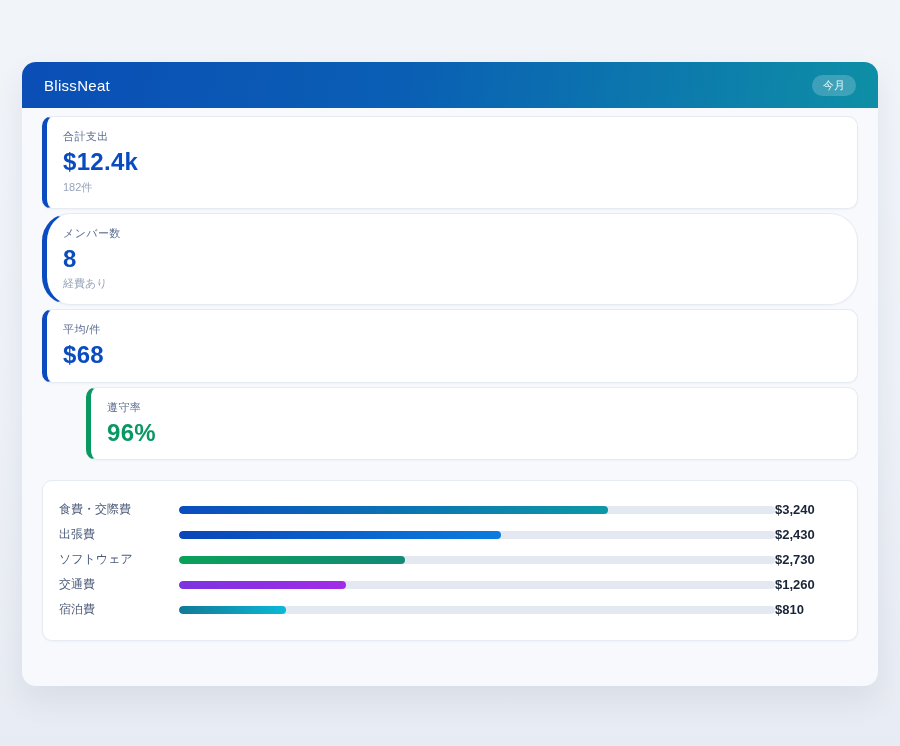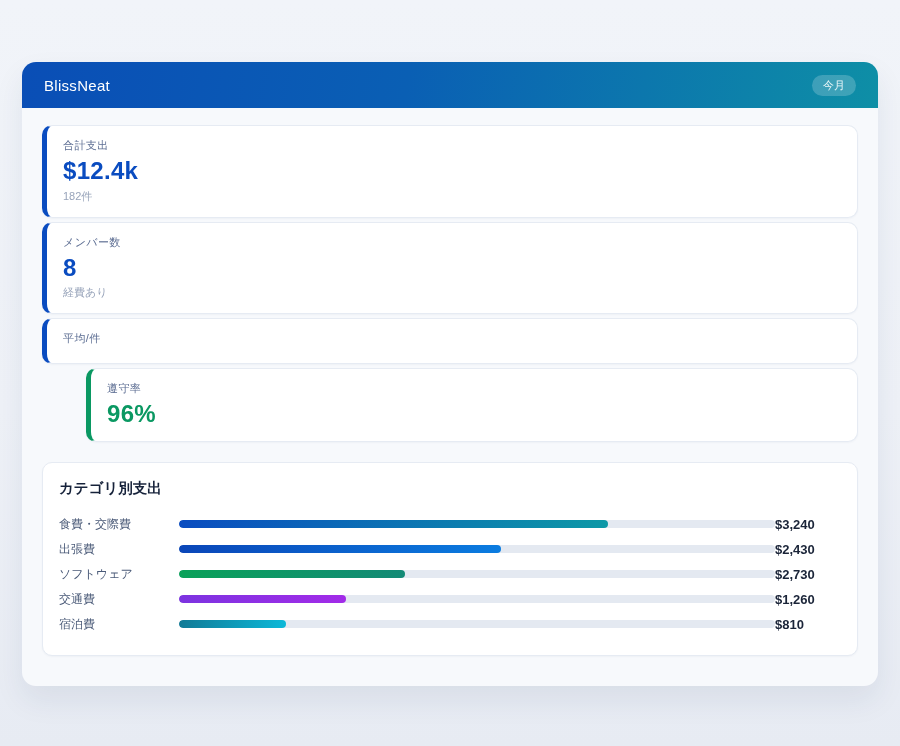--- a/index.html
+++ b/index.html
@@ -36,21 +36,21 @@
   .period-badge {
     background: rgba(255, 255, 255, 0.20);
     color: #eaf6f8;
     font-size: 11px;
     line-height: 1;
     padding: 5px 11px;
     border-radius: 999px;
     border: none;
     cursor: pointer;
   }
-  .stats { padding: 17px 20px 0 20px; }
+  .stats { padding: 8px 20px 0 20px; }
   .stat-card {
     background: #ffffff;
     border: 1px solid #e6ebf3;
     border-left: 5px solid #0a4cc0;
     border-radius: 10px;
     padding: 12px 16px 13px 16px;
     margin-bottom: 4px;
     box-shadow: 0 1px 2px rgba(30, 50, 90, 0.04);
   }
   .stat-label {
@@ -123,38 +123,38 @@
     <div class="app-title">BlissNeat</div>
     <button class="period-badge">今月</button>
   </div>
 
   <div class="stats">
     <div class="stat-card" style="border-left-color: rgb(10, 76, 192);">
       <div class="stat-label">合計支出</div>
       <div class="stat-value" style="color: rgb(10, 76, 192);">$12.4k</div>
       <div class="stat-sub">182件</div>
     </div>
-    <div class="stat-card" style="border-left-color: rgb(10, 76, 192);">
+    <div class="stat-card" style="border-left-color: rgb(10, 76, 192); border-radius: 28px;">
       <div class="stat-label">メンバー数</div>
       <div class="stat-value" style="color: rgb(10, 76, 192);">8</div>
       <div class="stat-sub">経費あり</div>
     </div>
     <div class="stat-card" style="border-left-color: rgb(10, 76, 192);">
       <div class="stat-label">平均/件</div>
+      <div class="stat-value" style="color: rgb(10, 76, 192);">$68</div>
 
     </div>
     <div class="stat-card" style="border-left-color: rgb(10, 152, 98); margin-left: 44px;">
       <div class="stat-label">遵守率</div>
       <div class="stat-value" style="color: rgb(10, 152, 98);">96%</div>
 
     </div>
   </div>
 
   <div class="category-card">
-    <div class="category-title">カテゴリ別支出</div>
 
     <div class="cat-row">
       <div class="cat-label">食費・交際費</div>
       <div class="bar-track">
         <div class="bar-fill" style="width: 72%; background: linear-gradient(90deg, rgb(10, 76, 192), rgb(13, 152, 166));"></div>
       </div>
       <div class="cat-value">$3,240</div>
     </div>
 
     <div class="cat-row">

